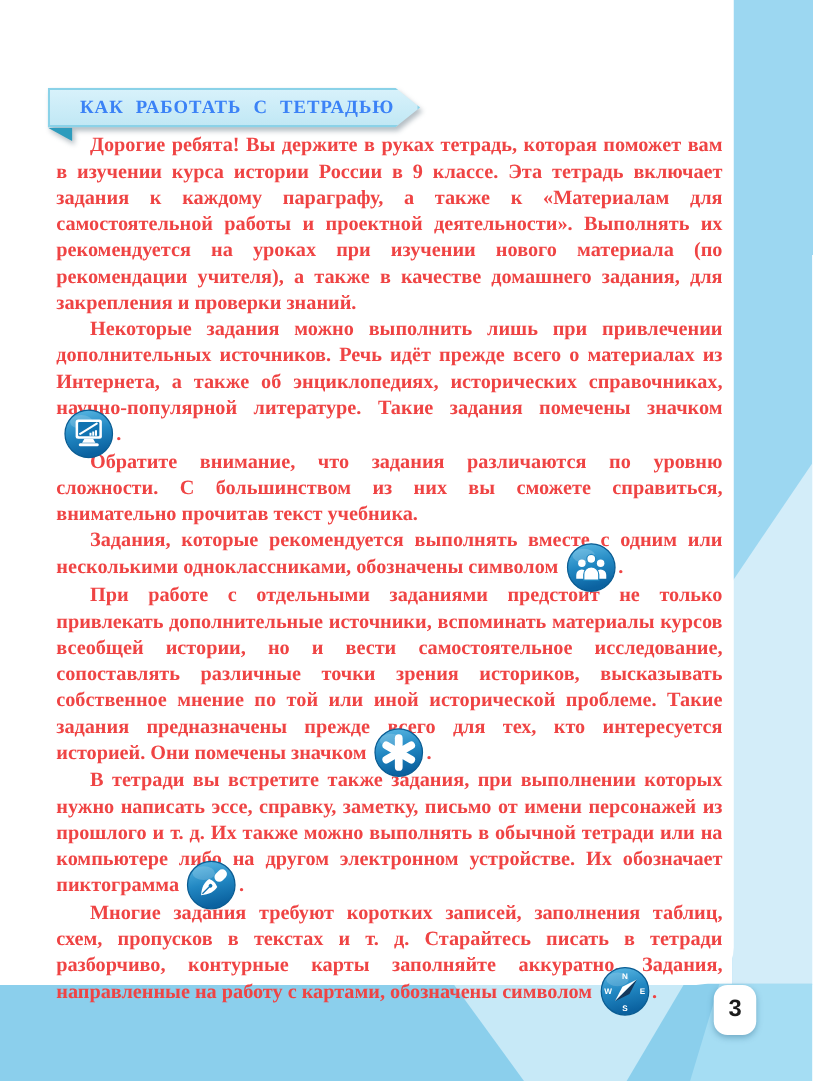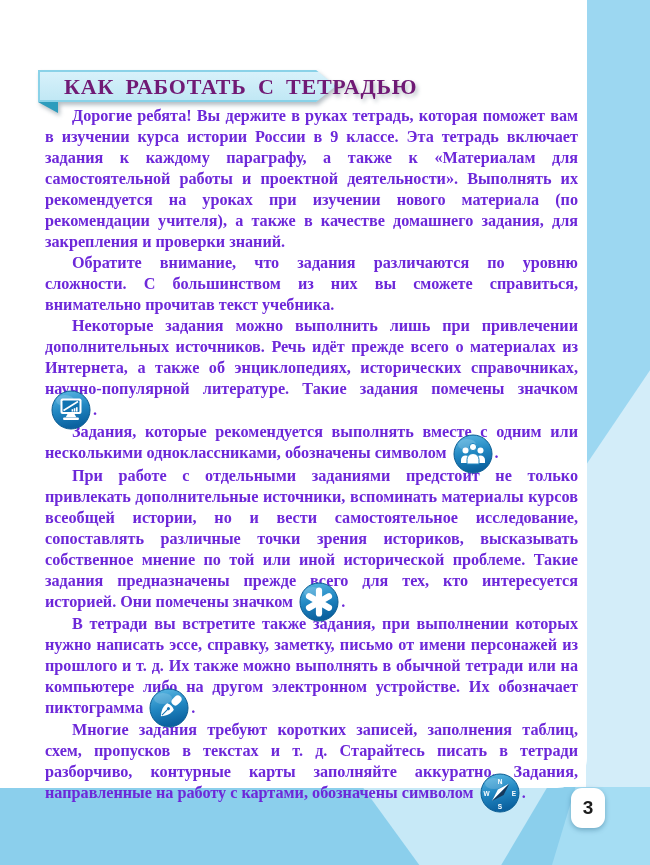--- a/index.html
+++ b/index.html
@@ -19,25 +19,25 @@
   .white-card{position:absolute;left:0;top:0;width:587px;height:788px;background:#ffffff;
     border-radius:0 0 30px 0;}
   
   .banner{position:absolute;left:38px;top:70px;width:298px;height:32px;
     filter:drop-shadow(2px 3px 2px rgba(90,110,125,.45));}
   .banner-shape{position:absolute;left:0;top:0;width:100%;height:100%;
     background:linear-gradient(#d9f2fb,#bfe7f4);
     box-shadow:inset 0 0 0 2px #8ad2e8;
     clip-path:polygon(0 0,calc(100% - 20px) 0,100% 50%,calc(100% - 20px) 100%,0 100%);}
   .banner-title{position:absolute;left:26px;top:0;height:36px;line-height:33px;
-    font-size:22px;font-weight:700;letter-spacing:.8px;word-spacing:5px;color:#701a75;white-space:nowrap;}
+    font-size:15px;font-weight:700;letter-spacing:.8px;word-spacing:5px;color:#3b82f6;white-space:nowrap;}
   .banner-fold{position:absolute;left:0;top:32px;width:20px;height:11px;background:#2d9cbd;
     clip-path:polygon(0 0,100% 0,100% 100%);}
   
-  .content{position:absolute;left:45px;top:106px;width:533px;color:#6d28d9;
+  .content{position:absolute;left:45px;top:106px;width:533px;color:#ef4444;
     font-size:16.2px;line-height:21px;font-weight:600;text-align:justify;}
   .para{margin:0;text-indent:27px;}
   .inline-icon{display:inline-block;width:40px;height:40px;vertical-align:middle;
     margin:-10px 2px -8px 6px;position:relative;z-index:2;}
   .inline-icon svg{display:block;width:40px;height:40px;}
   
   .page-badge{position:absolute;left:571px;top:788px;width:34px;height:40px;background:#ffffff;
     border-radius:11px;box-shadow:0 2px 5px rgba(10,70,105,.35);
     display:flex;align-items:center;justify-content:center;
     font-family:"Liberation Sans",sans-serif;font-weight:700;font-size:19px;color:#1c1c1c;}
@@ -67,34 +67,34 @@
   <div class="banner">
     <div class="banner-shape"></div>
     <div class="banner-fold"></div>
     <div class="banner-title">КАК РАБОТАТЬ С ТЕТРАДЬЮ</div>
   </div>
 
   <div class="content">
 
     <p class="para"><span>Дорогие ребята! Вы держите в руках тетрадь, которая поможет вам в изучении курса истории России в 9 классе. Эта тетрадь включает задания к каждому параграфу, а также к «Материалам для самостоятельной работы и проектной деятельности». Выполнять их рекомендуется на уроках при изучении нового материала (по рекомендации учителя), а также в качестве домашнего задания, для закрепления и проверки знаний.</span></p>
 
-    <p class="para"><span>Обратите внимание, что задания различаются по уровню сложности. С большинством из них вы сможете справиться, внимательно прочитав текст учебника.</span></p>
-
     <p class="para"><span>Некоторые задания можно выполнить лишь при привлечении дополнительных источников. Речь идёт прежде всего о материалах из Интернета, а также об энциклопедиях, исторических справочниках, научно-популярной литературе. Такие задания помечены значком</span><span class="inline-icon"><svg viewBox="0 0 40 40">
         <circle cx="20" cy="20" r="19" fill="url(#iconGrad)" stroke="#0a5c92" stroke-width="1"></circle>
         <ellipse cx="14" cy="10.5" rx="9" ry="5.5" fill="#ffffff" opacity="0.16"></ellipse>
         <rect x="9.5" y="8.5" width="21" height="15.5" rx="2" fill="#ffffff"></rect>
         <rect x="11.5" y="10.5" width="17" height="11.5" rx="0.8" fill="#1173b1"></rect>
         <line x1="12.5" y1="20.5" x2="27" y2="11.5" stroke="#ffffff" stroke-width="1.6"></line>
         <rect x="20.6" y="19.2" width="1.6" height="2.4" fill="#ffffff"></rect>
         <rect x="22.8" y="18.2" width="1.6" height="3.4" fill="#ffffff"></rect>
         <rect x="25" y="17.2" width="1.6" height="4.4" fill="#ffffff"></rect>
         <path d="M16.5,24 h7 l1.8,3.2 h-10.6 z" fill="#ffffff"></path>
         <rect x="12" y="27.6" width="16" height="2.4" rx="1.2" fill="#ffffff"></rect>
       </svg></span><span>.</span></p>
+
+    <p class="para"><span>Обратите внимание, что задания различаются по уровню сложности. С большинством из них вы сможете справиться, внимательно прочитав текст учебника.</span></p>
 
     <p class="para"><span>Задания, которые рекомендуется выполнять вместе с одним или несколькими одноклассниками, обозначены символом</span><span class="inline-icon"><svg viewBox="0 0 40 40">
         <circle cx="20" cy="20" r="19" fill="url(#iconGrad)" stroke="#0a5c92" stroke-width="1"></circle>
         <ellipse cx="14" cy="10.5" rx="9" ry="5.5" fill="#ffffff" opacity="0.16"></ellipse>
         <circle cx="12.5" cy="16.5" r="3" fill="#ffffff"></circle>
         <path d="M8,29 v-3 a4.5,4.5 0 0 1 9,0 V29 z" fill="#ffffff"></path>
         <circle cx="27.5" cy="16.5" r="3" fill="#ffffff"></circle>
         <path d="M23,29 v-3 a4.5,4.5 0 0 1 9,0 V29 z" fill="#ffffff"></path>
         <circle cx="20" cy="13" r="3.6" fill="#ffffff" stroke="#1e86c0" stroke-width="1"></circle>
         <path d="M14,30 v-4.5 a6,6 0 0 1 12,0 V30 z" fill="#ffffff" stroke="#1e86c0" stroke-width="1"></path>

